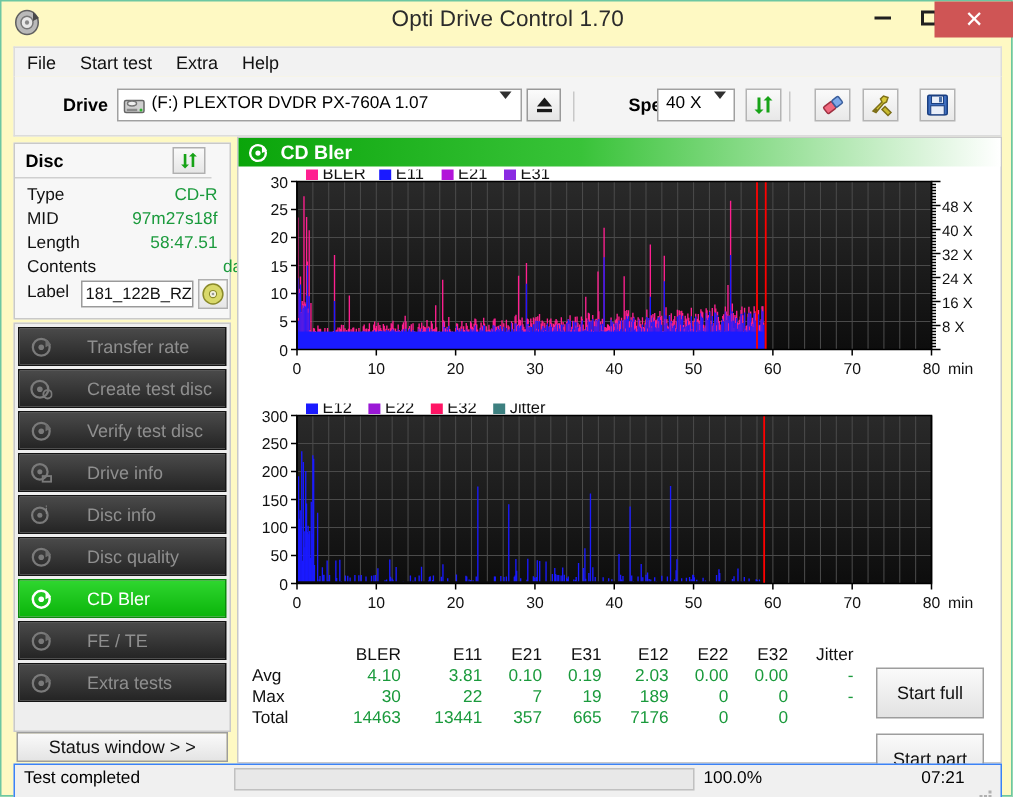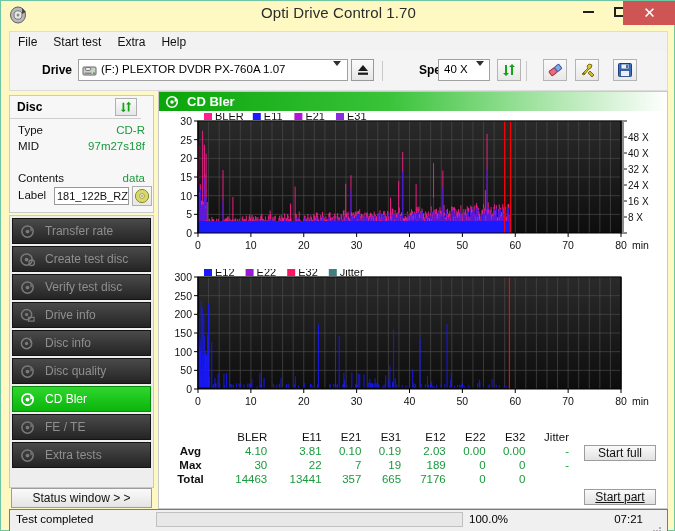--- a/index.html
+++ b/index.html
@@ -123,21 +123,21 @@
     position:relative;margin:0 0 2px 0;height:26px;width:139px;
     background:linear-gradient(#4a4a4a,#242424);
     border:1px solid #141414;box-sizing:border-box;
     display:flex;align-items:center;cursor:default;
   }
   .nav-item.active{
     background:linear-gradient(#2fd62f,#0bb50b);
     border:1px solid #0a8a0a;
   }
   .nav-item .nicon{width:18px;margin-left:5px;display:flex;align-items:center;justify-content:center;}
-  .nav-item .ntxt{margin-left:9px;font-size:12px;color:#8f8f8f;}
+  .nav-item .ntxt{margin-left:22px;font-size:12px;color:#8f8f8f;}
   .nav-item.active .ntxt{color:#ffffff;}
   .status-btn{
     position:absolute;left:10px;top:487px;width:141px;height:20px;
     background:linear-gradient(#fafafa,#e4e4e4);border:1px solid #9d9d9d;
     box-sizing:border-box;display:flex;align-items:center;justify-content:center;
     font-size:12px;color:#111;
   }
   
   .main{
     position:absolute;left:157px;top:90px;width:510px;height:418px;
@@ -158,24 +158,24 @@
     position:absolute;left:165px;top:428px;width:405px;
     font-size:11.5px;
   }
   .stats table{border-collapse:collapse;width:405px;}
   .stats th{
     font-weight:normal;color:#111;text-align:right;padding:0 2px;height:15px;font-size:11.5px;
   }
   .stats td{
     text-align:right;padding:0 2px;height:14px;color:#1a9a3c;font-size:11.5px;
   }
-  .stats td.rowlab{text-align:center;color:#111;padding-left:2px;font-weight:bold;}
+  .stats td.rowlab{text-align:left;color:#111;padding-left:2px;}
   .stats th.rowlab{text-align:left;}
   .act-btn{
-    position:absolute;width:72px;height:16px;
+    position:absolute;width:72px;height:34px;
     background:linear-gradient(#fafafa,#e2e2e2);border:1px solid #9d9d9d;
     box-sizing:border-box;display:flex;align-items:center;justify-content:center;
     font-size:12px;color:#111;
   }
   
   .statusbar{
     position:absolute;left:8px;top:508px;width:659px;height:28px;
     background:#f0f0f0;border:1px solid #3b82f6;box-sizing:border-box;
   }
   .st-text{position:absolute;left:6px;top:3px;font-size:11.5px;}
@@ -299,21 +299,25 @@
       </span>
     </div>
     <div class="disc-row" style="top:28px;">
       <span class="k">Type</span>
       <span class="v">CD-R</span>
     </div>
     <div class="disc-row" style="top:44px;text-align:center;">
       <span class="k">MID</span>
       <span class="v">97m27s18f</span>
     </div>
-    <div class="disc-row" style="top:76px;">
+    <div class="disc-row" style="top:60px;">
+      <span class="k">Length</span>
+      <span class="v">58:47.51</span>
+    </div>
+    <div class="disc-row" style="top:76px;padding-left:26px;">
       <span class="k">Contents</span>
       <span class="v">data</span>
     </div>
     <div class="disc-row" style="top:93px;">
       <span class="k">Label</span>
     </div>
     <div class="label-input">181_122B_RZE</div>
     <div class="disc-btn">
       <svg width="16" height="16" viewBox="0 0 16 16">
         <circle cx="8" cy="8" r="6.6" fill="#d9d96a" stroke="#8a8a2a"></circle>

